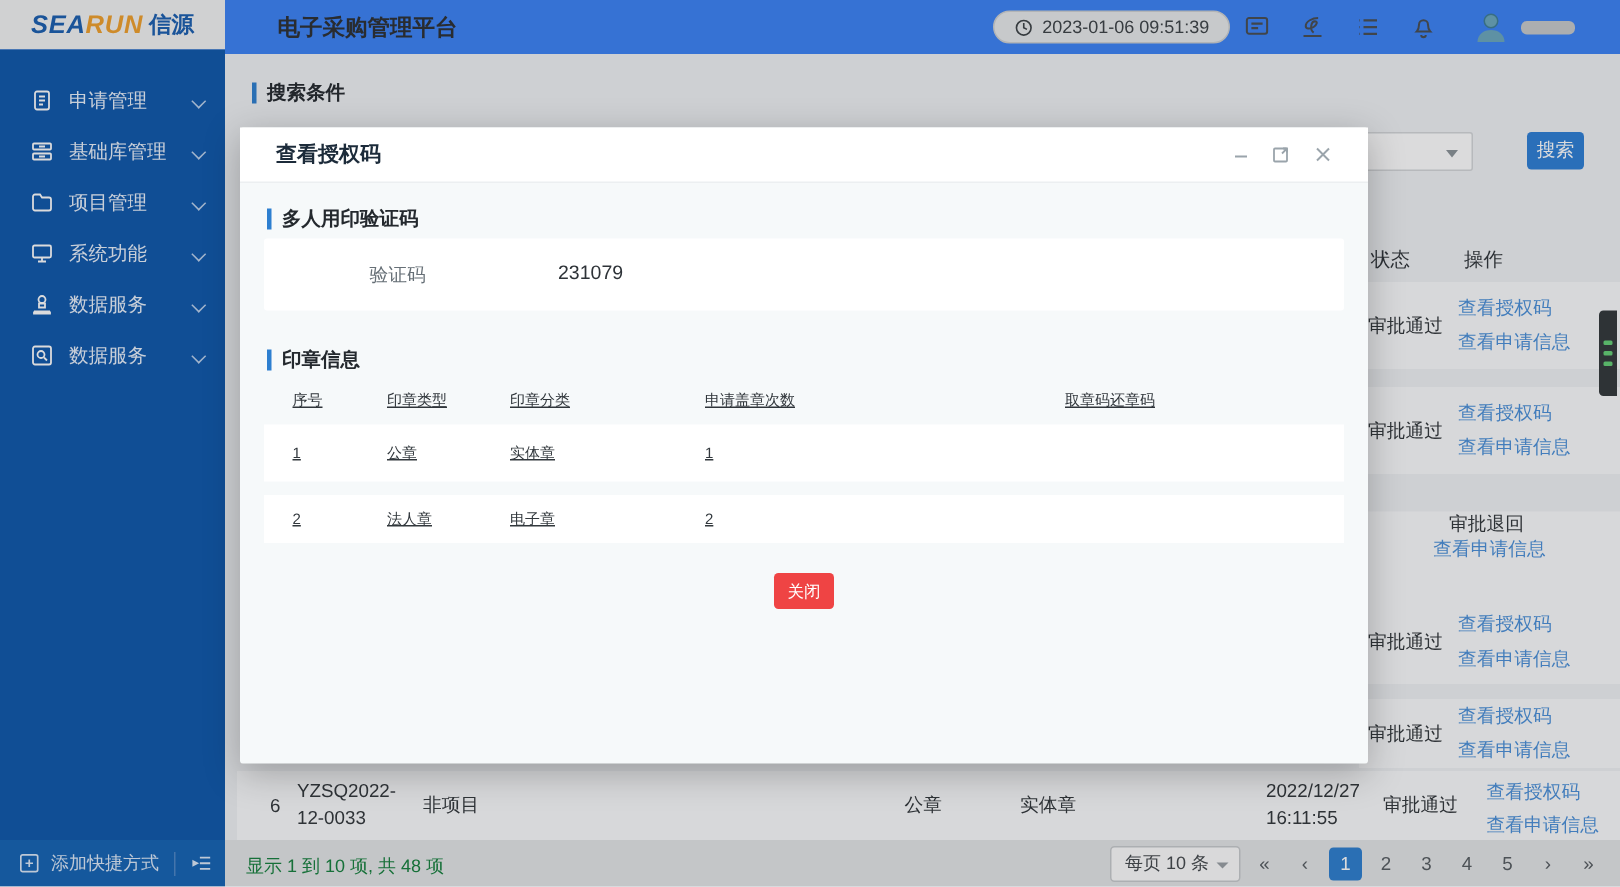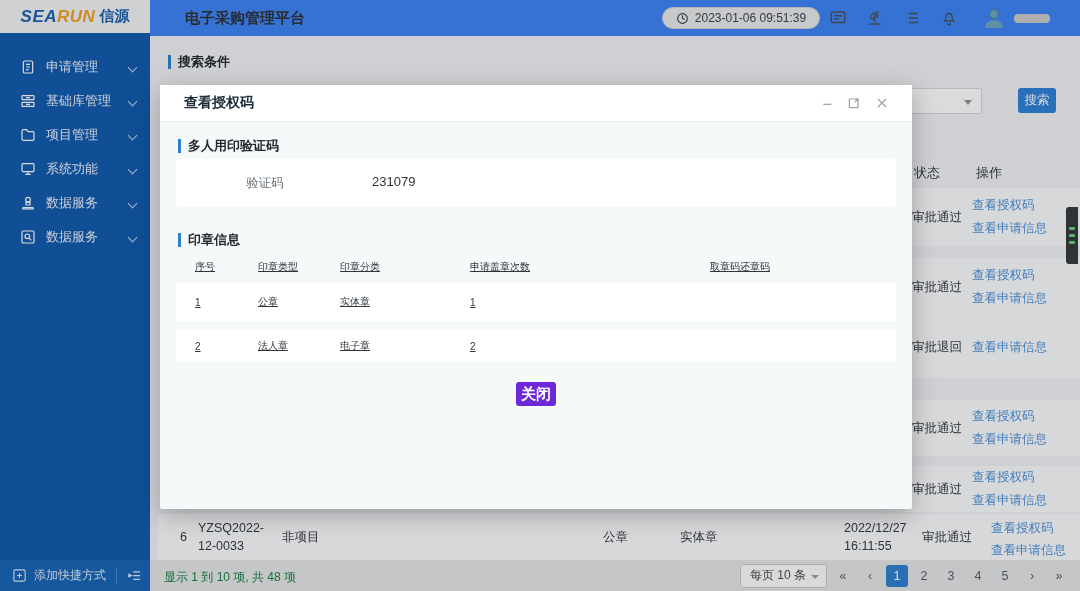--- a/index.html
+++ b/index.html
@@ -72,21 +72,21 @@
   .m-field-label { position:absolute; left:0; top:16px; width:178px; text-align:center; font-size:12.5px; color:#677077; }
   .m-field-value { position:absolute; left:196px; top:15px; font-size:13px; color:#2e3338; }
   .m-sec2 { position:absolute; left:18px; top:146px; }
   .m-table { position:absolute; left:16px; top:168px; width:720px; }
   .m-trow { display:flex; align-items:center; padding-left:19px; font-size:10px;text-decoration:underline; }
   .m-thead { height:28px; color:#2f353a; }
   .m-tr { background:#ffffff; color:#32383d; }
   .m-tr1 { height:38px; margin-top:2px; }
   .m-tr2 { height:32px; margin-top:9px; }
   .mc1{width:63px;} .mc2{width:82px;} .mc3{width:130px;} .mc4{width:145px;} .mc5{width:125px;text-align:right;} .mc6{flex:1;}
-  .close-btn { position:absolute; left:50%; transform:translateX(-50%); top:297px; width:40px; height:24px; background:#6d28d9; color:#fff; font-size:15px; border:none; border-radius:3px; display:flex; align-items:center; justify-content:center; cursor:pointer;font-weight:bold; }
+  .close-btn { position:absolute; left:50%; transform:translateX(-50%); top:297px; width:40px; height:24px; background:#ef4444; color:#fff; font-size:11px; border:none; border-radius:3px; display:flex; align-items:center; justify-content:center; cursor:pointer; }
 </style>
 </head>
 <body>
 
 <div class="header">
   <div class="logo-wrap">
     <span class="logo-sea">SEA</span>
       <span class="logo-run">RUN</span>
       <span class="logo-cn">信源</span>
   </div>
@@ -237,21 +237,21 @@
       <span class="link">查看申请信息</span>
     </span>
   </div>
   <div class="bg-row" style="top:222px;height:58px;">
     <span class="st">审批通过</span>
     <span class="acts">
       <span class="link">查看授权码</span>
       <span class="link">查看申请信息</span>
     </span>
   </div>
-  <div class="bg-row" style="top:280px;height:62px;">
+  <div class="bg-row" style="top:305px;height:62px;flex-direction:column;">
     <span class="st">审批退回</span>
     <span class="acts">
       <span class="link">查看申请信息</span>
     </span>
   </div>
   <div class="bg-row" style="top:364px;height:56px;">
     <span class="st">审批通过</span>
     <span class="acts">
       <span class="link">查看授权码</span>
       <span class="link">查看申请信息</span>

